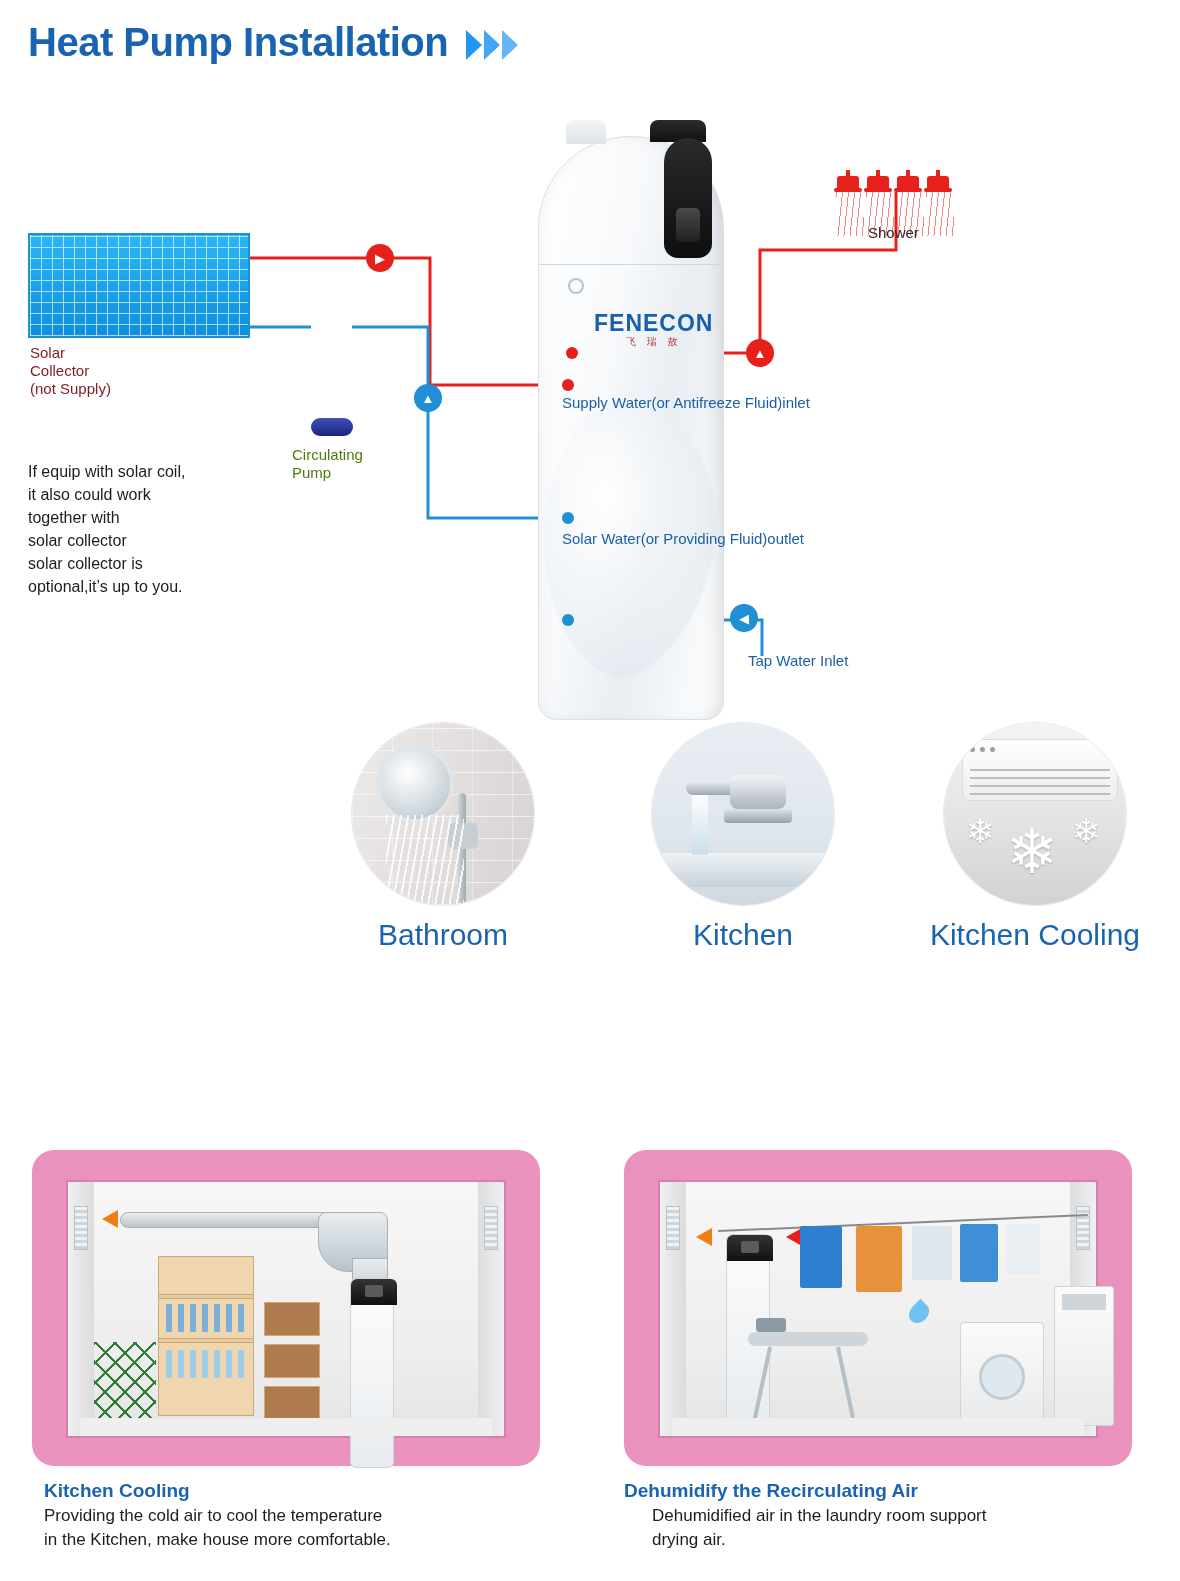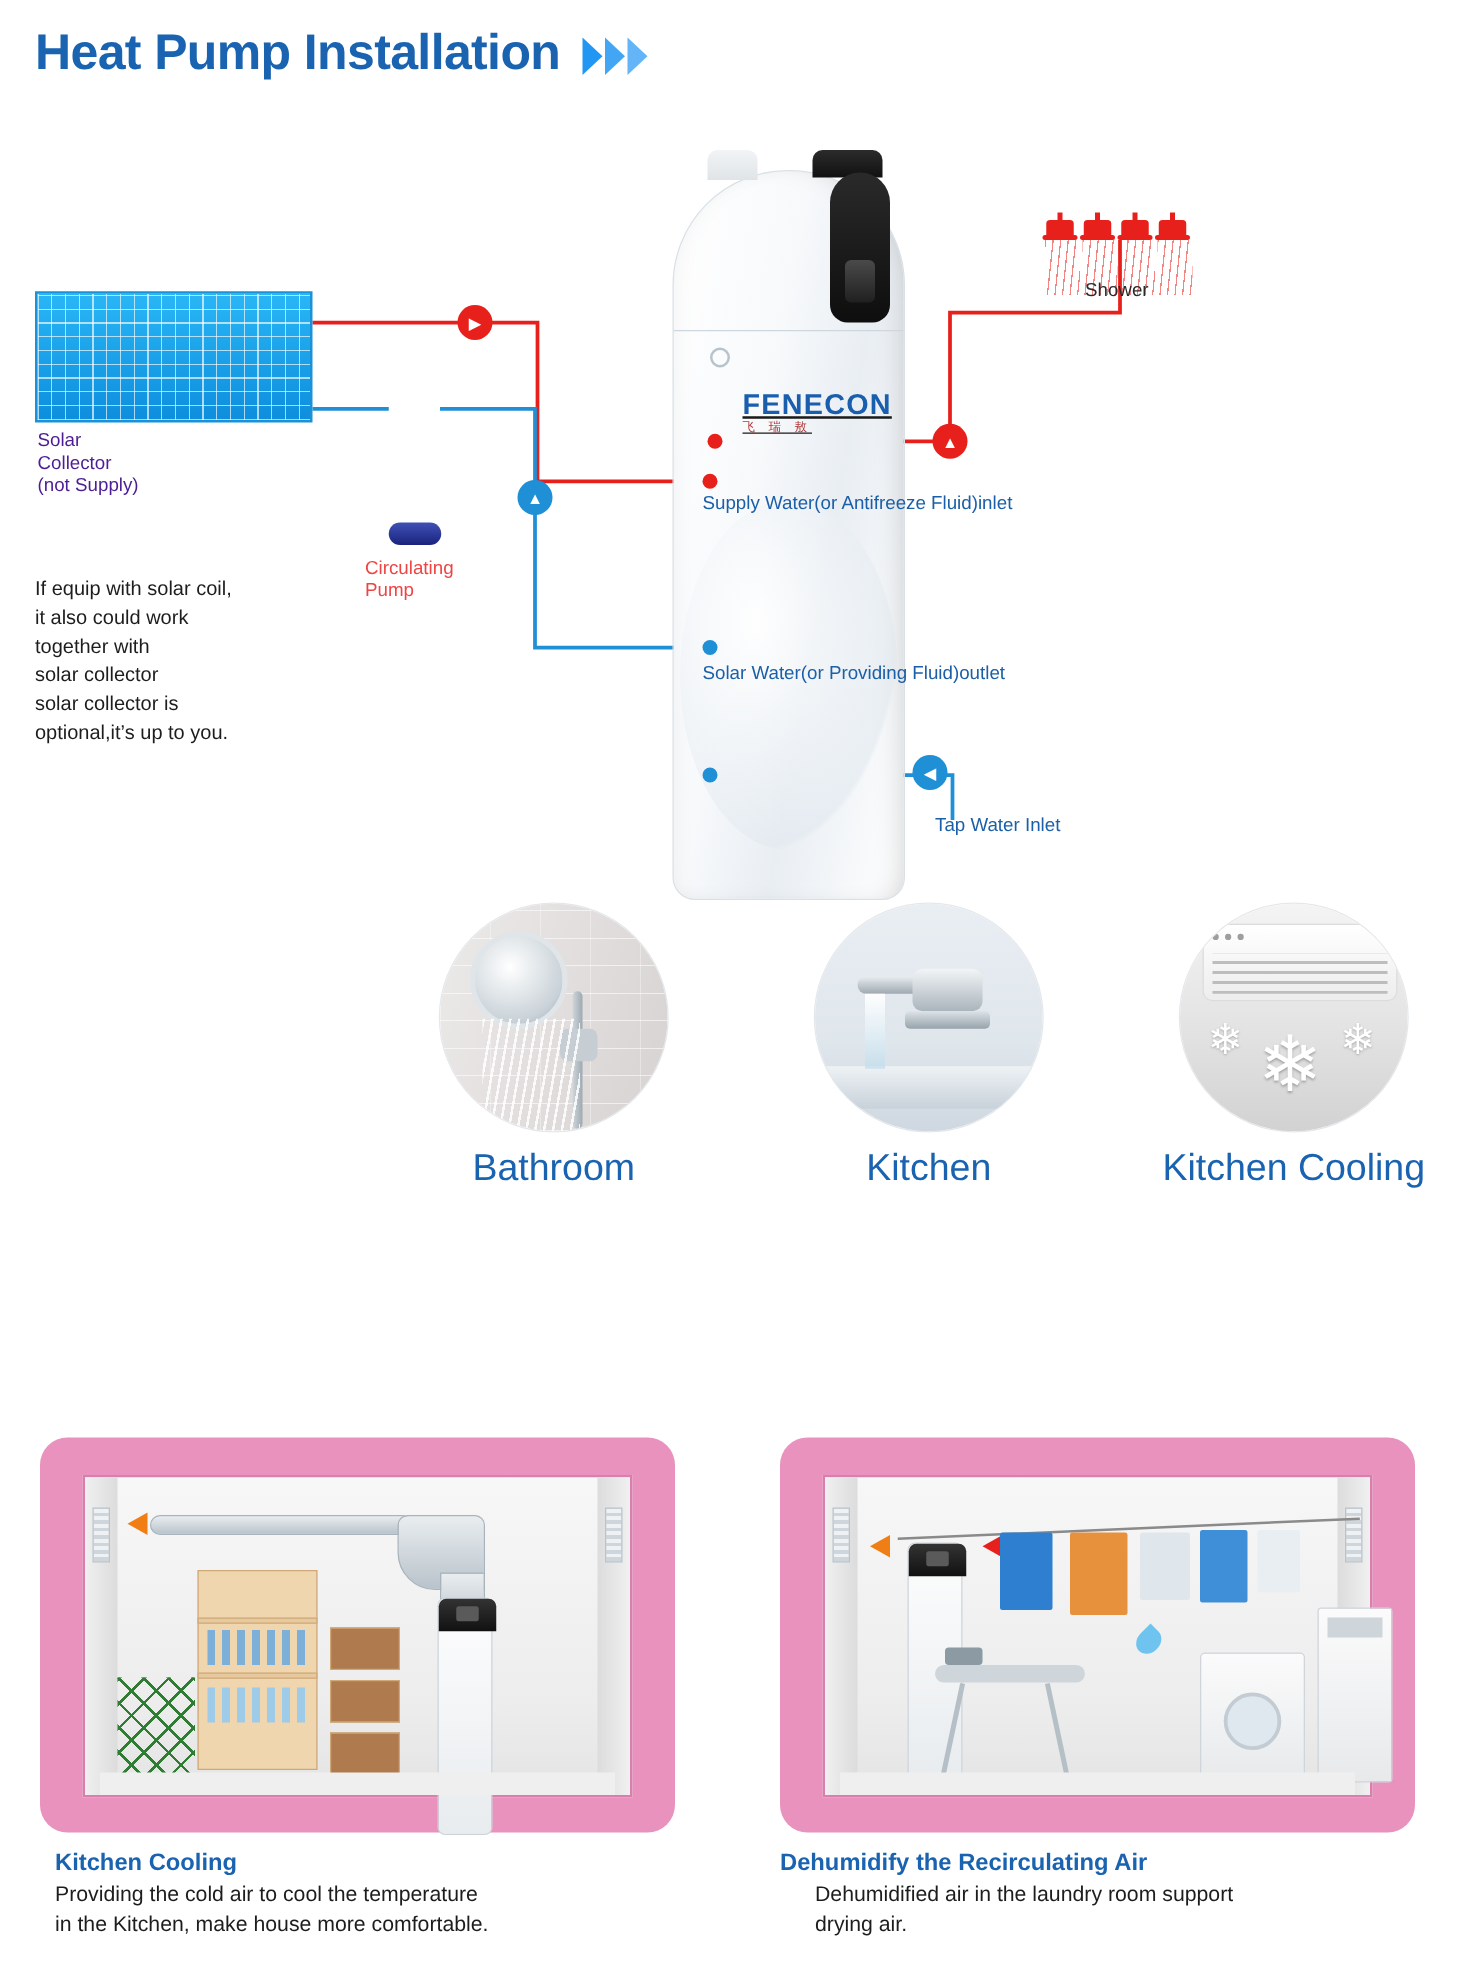--- a/index.html
+++ b/index.html
@@ -27,22 +27,22 @@
 
   
   #solar-panel {
     position:absolute; left:28px; top:133px; width:222px; height:105px;
     background:
       repeating-linear-gradient(90deg, rgba(255,255,255,.65) 0 1px, transparent 1px 11px),
       repeating-linear-gradient(0deg, rgba(255,255,255,.65) 0 1px, transparent 1px 11px),
       linear-gradient(180deg,#29b6f6,#0d8ede);
     border:2px solid #1b92d8;
   }
-  .lbl { position:absolute; font-size:15px; color:#ef4444; line-height:18px; }
-  #solar-label { left:30px; top:244px; color:#4c1d95; }
+  .lbl { position:absolute; font-size:15px; color:#4d7c0f; line-height:18px; }
+  #solar-label { left:30px; top:244px; color:#7f1d1d; }
   #pump-label { left:292px; top:346px; }
 
   
   #pump {
     position:absolute; left:311px; top:318px; width:42px; height:18px;
     background:linear-gradient(180deg,#3f51b5,#1a237e); border-radius:9px;
   }
 
   
   #tank { position:absolute; left:538px; top:20px; width:186px; height:600px; }
@@ -69,21 +69,21 @@
     position:absolute; right:24px; top:88px; width:24px; height:34px;
     background:linear-gradient(180deg,#4a4a4a,#202020); border-radius:5px;
   }
   .tank-seam {
     position:absolute; left:1px; top:144px; width:184px; height:1px; background:#cfd7de;
   }
   .tank-knob {
     position:absolute; left:30px; top:158px; width:16px; height:16px;
     border:2px solid #b9c3cb; border-radius:50%;
   }
-  .tank-logo { position:absolute; left:56px; top:190px; text-align:left;text-decoration:underline; }
+  .tank-logo { position:absolute; left:56px; top:190px; text-align:center; }
   .tank-logo .main { font-size:23px; font-weight:bold; color:#1a5fae; letter-spacing:1px; }
   .tank-logo .sub { font-size:10px; color:#b03a3a; letter-spacing:4px; margin-top:-2px; }
   .tank-shade {
     position:absolute; left:6px; top:280px; width:174px; height:280px;
     background:radial-gradient(ellipse at 35% 35%, rgba(255,255,255,.9), rgba(223,231,238,.55) 70%, rgba(255,255,255,0) 72%);
     border-radius:50%;
   }
 
   
   #pipes { position:absolute; left:0; top:0; width:1180px; height:620px; }

